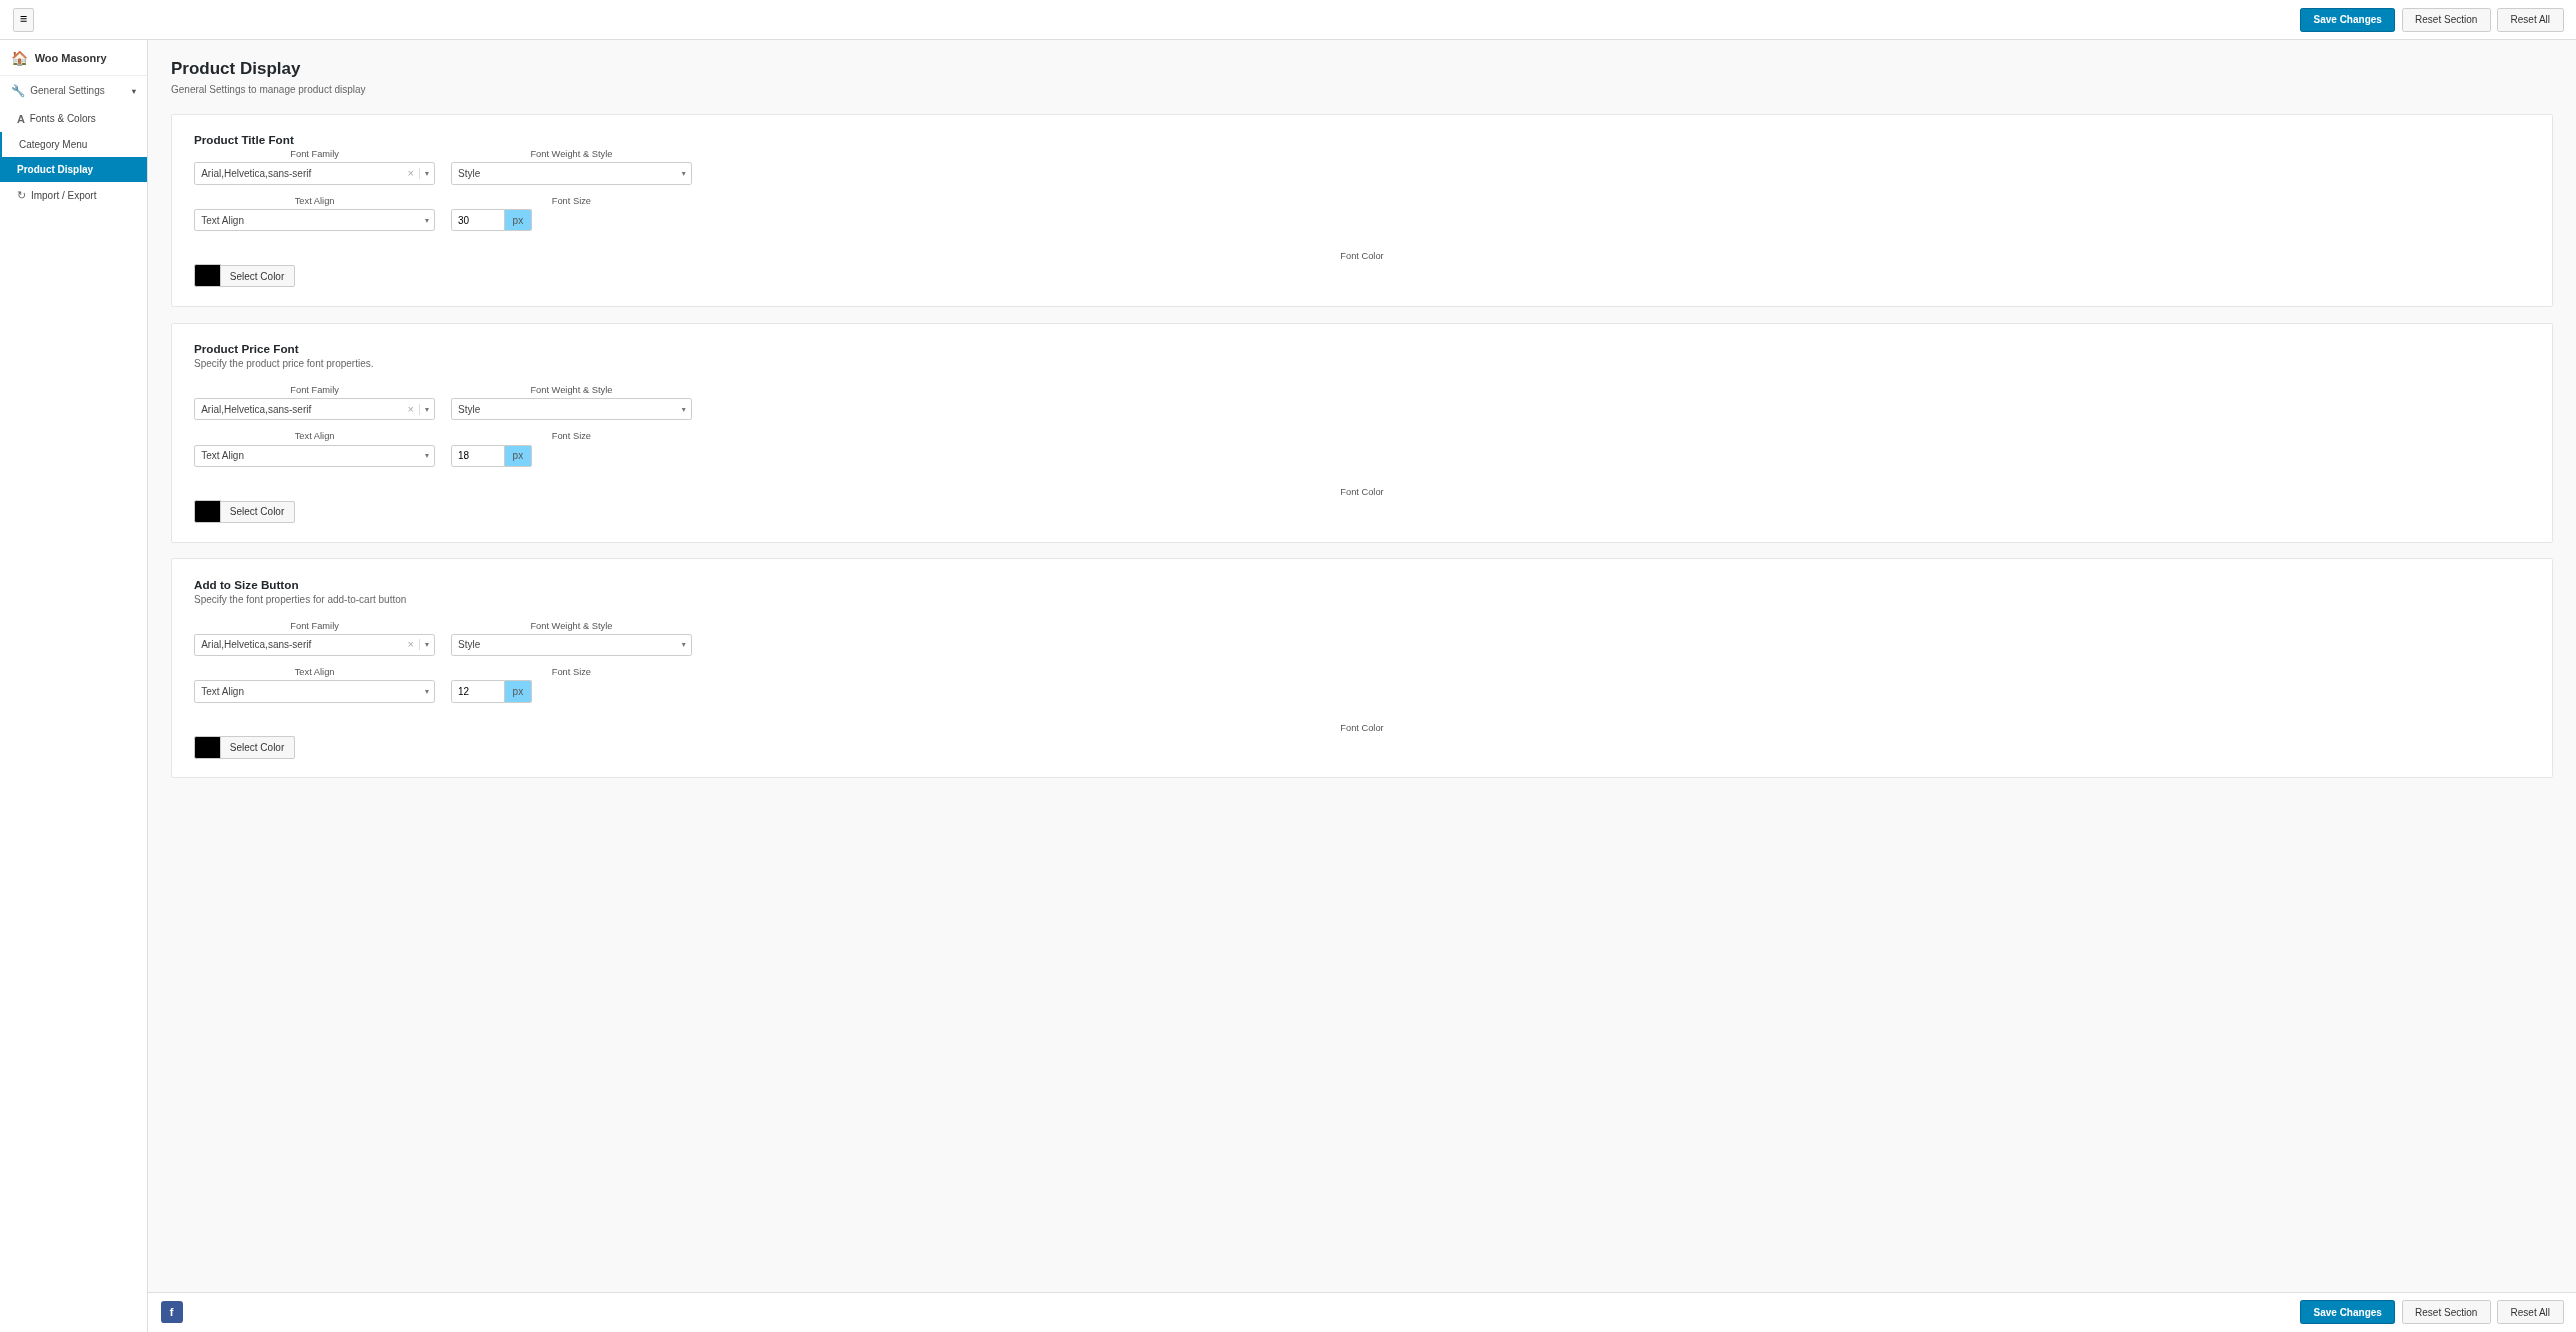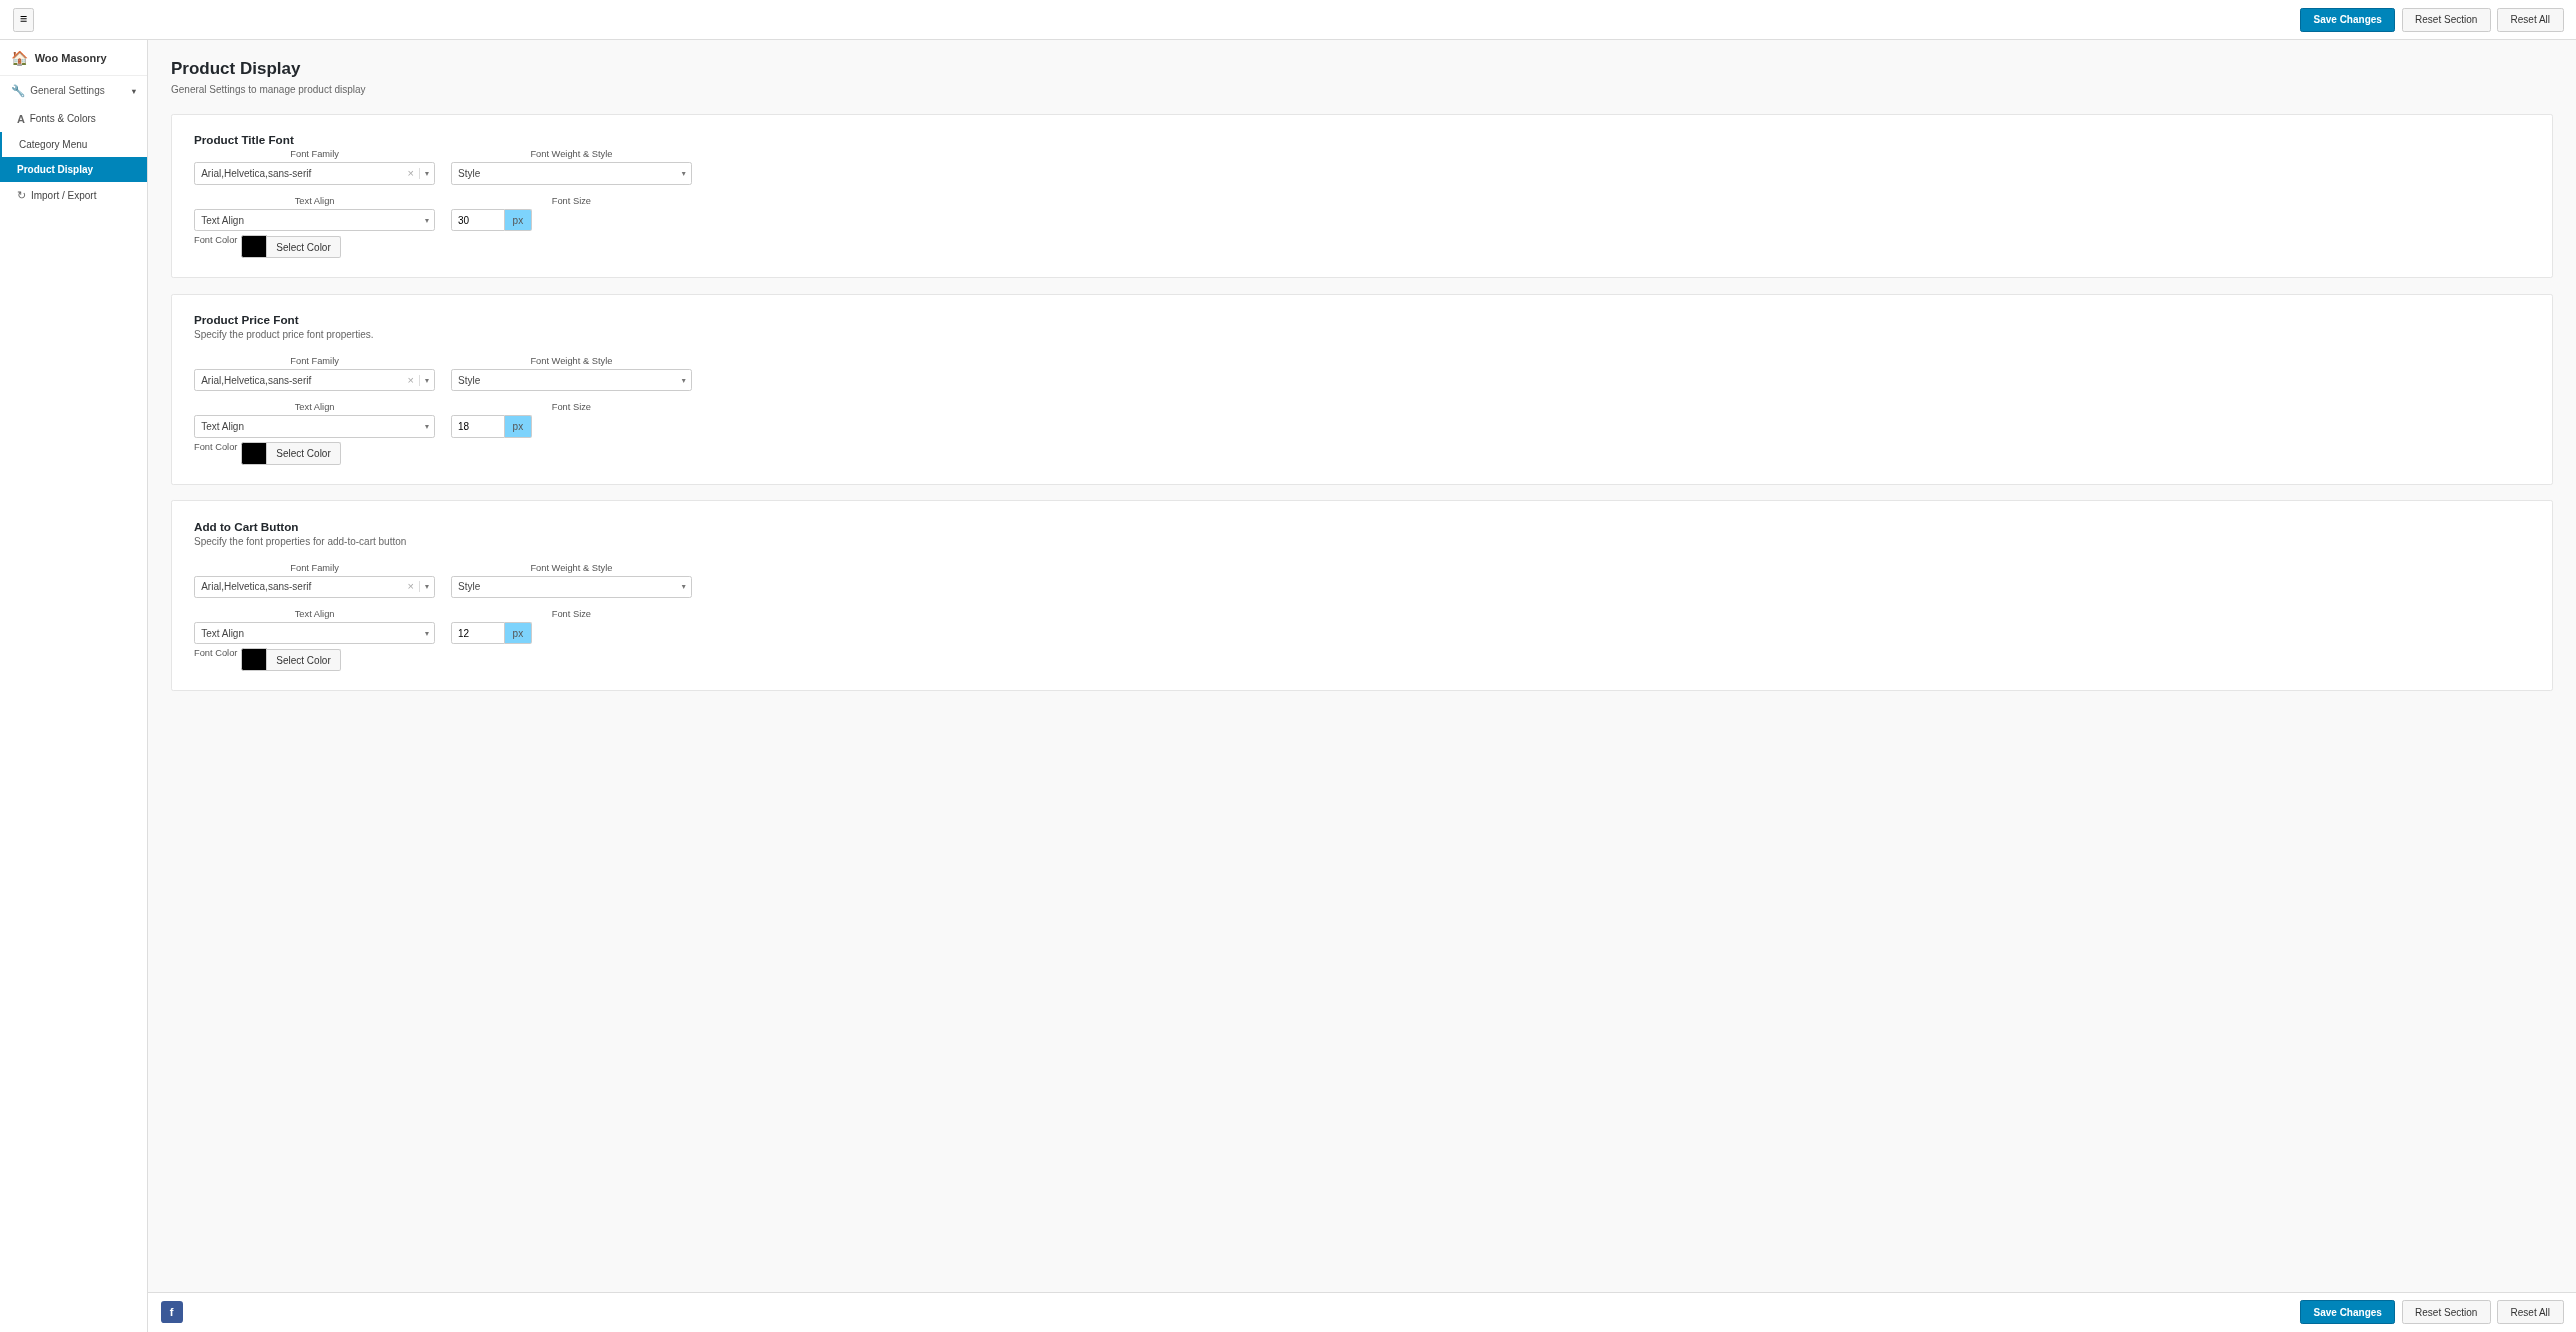--- a/index.html
+++ b/index.html
@@ -97,21 +97,21 @@
     .font-size-wrapper { display: flex; align-items: center; gap: 0; }
     .font-size-wrapper input[type="number"] {
       width: 54px; border: 0.8px solid #ccc; border-radius: 2.3px 0 0 2.3px;
       padding: 4.7px 6.2px; font-size: 10px; text-align: left; outline: none;
     }
     .font-size-unit {
       background: #7dd3fc; border: 0.8px solid #ccc; border-left: none;
       border-radius: 0 2.3px 2.3px 0; padding: 4.7px 7.8px; font-size: 10px; color: #555;
     }
 
-    .color-row { display: flex; gap: 3.1px; margin-top: 4px; }
+    .color-row { display: flex; flex-direction: column; gap: 3.1px; margin-top: 20px; }
     .color-btn-wrap { display: flex; align-items: flex-end; gap: 0; }
     .color-swatch {
       width: 26.5px; height: 23px; background: #000; border: 0.8px solid #ccc;
       border-radius: 2.3px 0 0 2.3px; cursor: pointer;
     }
     .color-select-btn {
       border: 0.8px solid #ccc; border-left: none; border-radius: 0 2.3px 2.3px 0;
       background: #f7f7f7; padding: 4.7px 9.3px; font-size: 10px; cursor: pointer; color: #333;
     }
 
@@ -290,21 +290,21 @@
           <div class="color-row">
             <label class="control-label">Font Color</label>
             <div class="color-btn-wrap">
               <div class="color-swatch"></div>
               <button class="color-select-btn">Select Color</button>
             </div>
           </div>
         </div>
 
         <div class="section-block">
-          <div class="section-title">Add to Cart Button</div>
+          <div class="section-title">Add to Size Button</div>
           <div class="section-desc">Specify the font properties for add-to-cart button</div>
 
           <div class="controls-grid">
             <div class="control-group">
               <label class="control-label">Font Family</label>
               <div class="select-wrapper">
                 <select>
                   <option>Arial,Helvetica,sans-serif</option>
                 </select>
                 <span class="select-clear">×</span>

